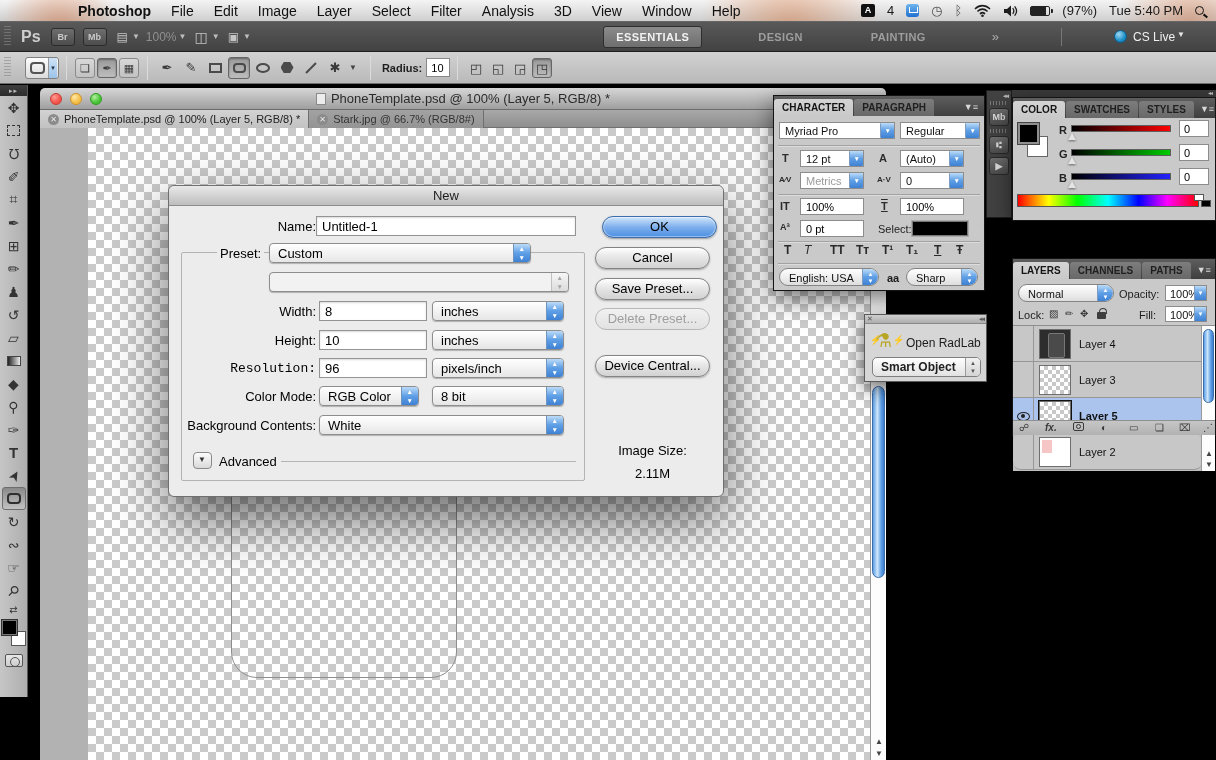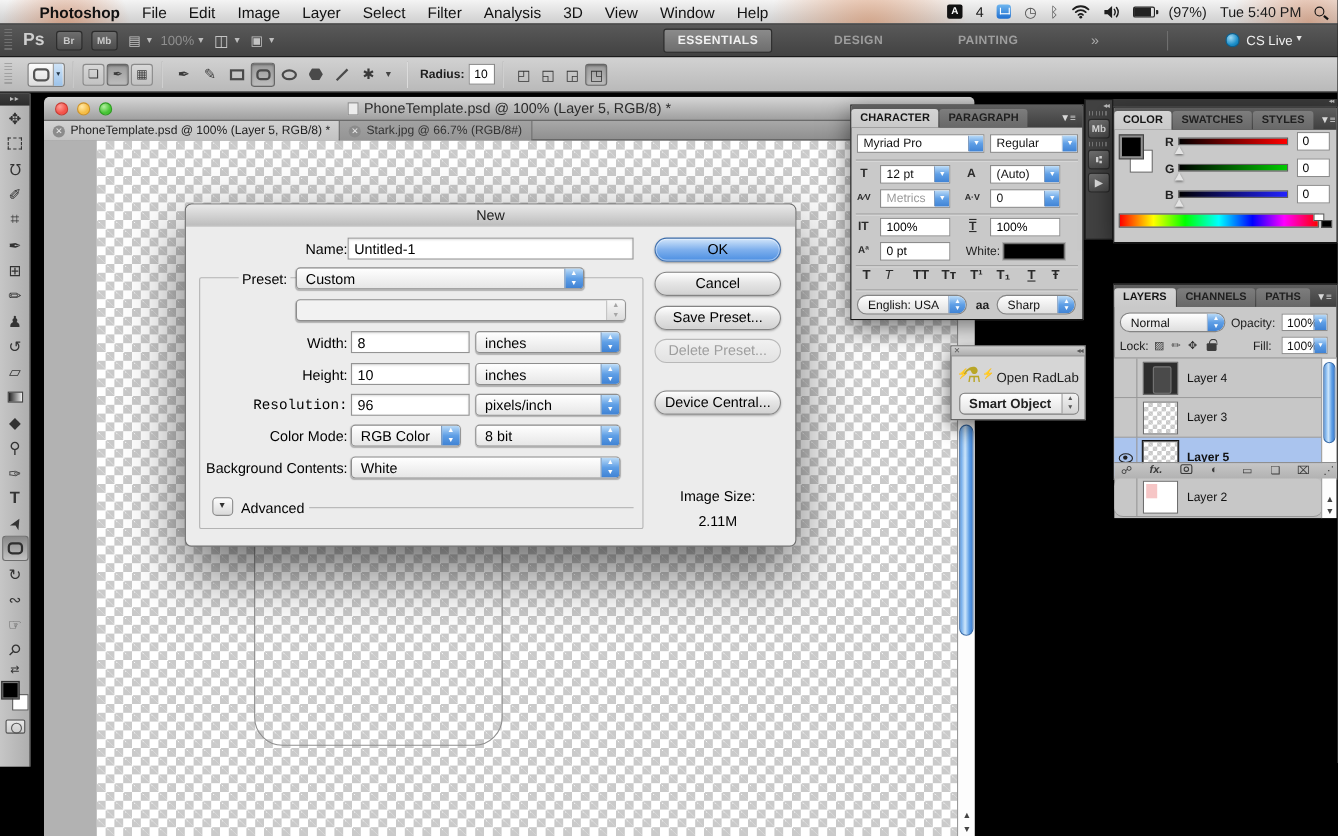--- a/index.html
+++ b/index.html
@@ -8,21 +8,21 @@
   body { position:relative; }
   .abs { position:absolute; }
 
   
   #menubar { position:absolute; left:0; top:0; width:1216px; height:22px;
     background:
       radial-gradient(circle at 60px 30px, rgba(205,100,45,.5), transparent 60px),
       radial-gradient(circle at 790px 26px, rgba(210,110,50,.45), transparent 90px),
       radial-gradient(circle at 1190px 20px, rgba(200,95,40,.4), transparent 70px),
       linear-gradient(#f4f4f4,#cfcfcf);
-    border-bottom:1px solid #666; display:flex; align-items:center; z-index:90; }
+    border-bottom:1px solid #666; display:flex; align-items:center; z-index:90;padding-left:42px; }
   .mb-item { font-size:14px; color:#111; padding:0 10px; line-height:22px; }
   .mb-apple { font-size:15px; padding:0 12px 0 14px; }
   .mb-app { font-weight:bold; }
   #mb-right { margin-left:auto; display:flex; align-items:center; gap:4px; padding-right:8px; }
   #mb-right .st { display:flex; align-items:center; font-size:13px; color:#1a1a1a; padding:0 4px; }
   .adobe-box { width:14px; height:13px; background:#111; color:#fff; border-radius:2px;
     font-size:9px; font-weight:bold; text-align:center; line-height:13px; display:inline-block; }
   .dropbox-box { width:13px; height:13px; background:linear-gradient(#6fb6ef,#1f6fd0);
     border-radius:3px; display:inline-block; position:relative; }
   .dropbox-box::after { content:""; position:absolute; left:3px; top:3px; width:7px; height:5px;
@@ -161,21 +161,21 @@
     background:linear-gradient(#bcdcf8,#5f9fe6 50%,#3f82d4); border-left:1px solid #6f94bf; }
   .pop-cap::before { content:"▲"; position:absolute; top:1px; left:4.5px; font-size:6.5px; color:#fff; }
   .pop-cap::after { content:"▼"; position:absolute; bottom:1px; left:4.5px; font-size:6.5px; color:#fff; }
   .pop.disabled { background:#f2f2f2; }
   .pop.disabled .pop-cap { background:linear-gradient(#f7f7f7,#dcdcdc); border-left-color:#c0c0c0; }
   .pop.disabled .pop-cap::before, .pop.disabled .pop-cap::after { color:#a5a5a5; }
   .btn { position:absolute; height:22px; border:1px solid #848484; border-radius:11px;
     background:linear-gradient(#ffffff,#e6e6e6 45%,#d2d2d2); font-size:13px; color:#000;
     text-align:center; line-height:20px; box-shadow:0 1px 2px rgba(0,0,0,.3); }
   .btn.primary { background:linear-gradient(#d3e6fa,#7fb0ed 50%,#4c8fe2);
-    border-color:#3d6dab; box-shadow:0 1px 2px rgba(0,0,0,.35), inset 0 0 0 1px rgba(255,255,255,.4); }
+    border-color:#3d6dab; box-shadow:0 1px 2px rgba(0,0,0,.35), inset 0 0 0 1px rgba(255,255,255,.4);margin-left:7px; }
   .btn.disabled { color:#9e9e9e; background:linear-gradient(#f1f1f1,#e2e2e2); border-color:#b8b8b8; box-shadow:none; }
   #grp-border { position:absolute; left:12px; top:66px; width:404px; height:229px;
     border:1px solid #b3b3b3; border-radius:2px; }
   .onborder { background:#ececec; padding:0 3px; }
   #adv-disc { position:absolute; left:24px; top:266px; width:19px; height:17px;
     background:linear-gradient(#fdfdfd,#d9d9d9); border:1px solid #8a8a8a; border-radius:4px; }
   #adv-disc::after { content:"▼"; position:absolute; left:4px; top:2px; font-size:8px; color:#333; }
   #adv-line { position:absolute; left:112px; top:275px; width:295px; height:1px; background:#b5b5b5; }
 
   
@@ -583,21 +583,21 @@
     <span class="mini-txt">0</span>
     <span class="mini-cap"></span>
   </div>
   <div class="psep" style="top:98px;"></div>
   <span class="ch-ico" style="left:6px;top:104px;">ΙT</span>
   <div class="mini-fld" style="left:26px;top:102px;width:64px;">100%</div>
   <span class="ch-ico" style="left:107px;top:104px;text-decoration:overline underline;">T</span>
   <div class="mini-fld" style="left:126px;top:102px;width:64px;">100%</div>
   <span class="ch-ico" style="left:6px;top:126px;font-size:9px;">Aª</span>
   <div class="mini-fld" style="left:26px;top:124px;width:64px;">0 pt</div>
-  <span class="small-lbl" style="left:104px;top:127px;">White:</span>
+  <span class="small-lbl" style="left:104px;top:127px;">Select:</span>
   <span class="abs" style="left:138px;top:125px;width:56px;height:15px;background:#000;border:1px solid #777;outline:1px solid #aaa;"></span>
   <div class="psep" style="top:145px;"></div>
   <span class="style-btn" style="left:10px;">T</span>
   <span class="style-btn it" style="left:30px;">T</span>
   <span class="style-btn" style="left:56px;">TT</span>
   <span class="style-btn" style="left:82px;">Tᴛ</span>
   <span class="style-btn" style="left:108px;">T¹</span>
   <span class="style-btn" style="left:132px;">T₁</span>
   <span class="style-btn ul" style="left:160px;">T</span>
   <span class="style-btn" style="left:182px;">Ŧ</span>

